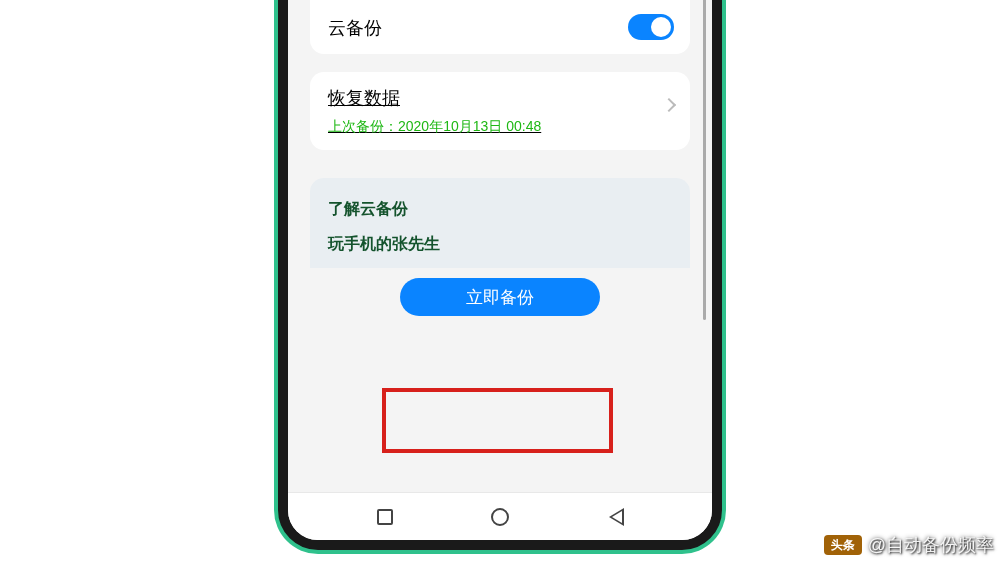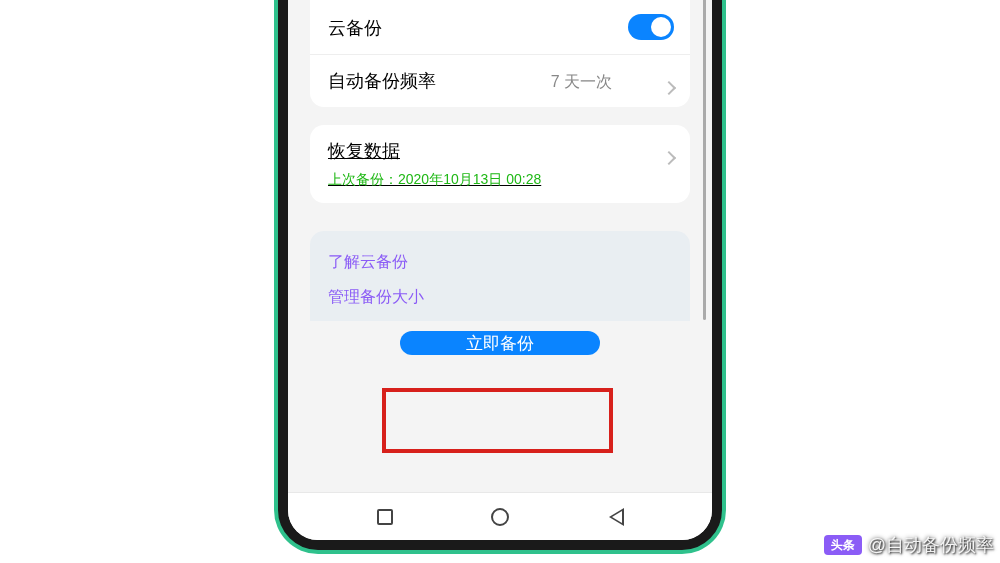--- a/index.html
+++ b/index.html
@@ -116,39 +116,40 @@
     }
 
     .links-card {
       background: #e9eef2;
       border-radius: 14px 14px 0 0;
       margin-top: 28px;
       padding: 14px 18px 6px 18px;
     }
     .link-item {
       font-size: 16px;
-      color: #8b5cf6;
+      color: #14532d;
       padding: 7px 0;
+      font-weight: bold;
     }
 
     .highlight-box {
       position: absolute;
       left: 382px;
       top: 388px;
       width: 231px;
       height: 65px;
       border: 4px solid #d7201b;
       pointer-events: none;
     }
 
     .backup-btn {
       position: relative;
       margin: 10px auto 20px auto;
       width: 200px;
-      height: 24px;
+      height: 38px;
       background: #0a84ff;
       border-radius: 22px;
       color: #fff;
       font-size: 17px;
       display: flex;
       align-items: center;
       justify-content: center;
       z-index: 1;
     }
 
@@ -203,21 +204,21 @@
       bottom: 6px;
       display: flex;
       align-items: center;
       gap: 6px;
       font-size: 18px;
       color: rgba(255,255,255,0.9);
       text-shadow: 0 0 4px rgba(0,0,0,0.7), 1px 1px 2px rgba(0,0,0,0.8);
     }
     .watermark-badge {
       width: 38px; height: 20px;
-      background: #8b5cf6;
+      background: #a16207;
       color: #fff;
       border-radius: 4px;
       font-size: 12px;
       display: flex;
       align-items: center;
       justify-content: center;
       text-shadow: none;
       font-weight: bold;
     }
   </style>
@@ -227,40 +228,34 @@
 <div class="phone-frame">
   <div class="phone-content">
     <div class="scroll-indicator"></div>
 
     <div class="card-top">
       <div class="row">
         <span class="row-label">云备份</span>
         <span class="row-spacer"></span>
         <span class="toggle"></span>
       </div>
-      <div class="row">
-        <span class="row-label">自动备份频率</span>
-        <span class="row-spacer"></span>
-        <span class="row-value">7 天一次</span>
-        <span class="chevron"></span>
-      </div>
     </div>
 
     <div class="card-middle">
       <div class="row">
         <span class="row-label">恢复数据</span>
         <span class="row-spacer"></span>
         <span class="chevron"></span>
       </div>
-      <div class="row-sub">上次备份：2020年10月13日 00:28</div>
+      <div class="row-sub">上次备份：2020年10月13日 00:48</div>
     </div>
 
     <div class="links-card">
       <div class="link-item">了解云备份</div>
-      <div class="link-item">管理备份大小</div>
+      <div class="link-item">玩手机的张先生</div>
     </div>
 
     <div class="backup-btn">立即备份</div>
   </div>
 
   <div class="nav-bar">
     <div class="nav-square"></div>
     <div class="nav-circle"></div>
     <div class="nav-triangle"></div>
   </div>

